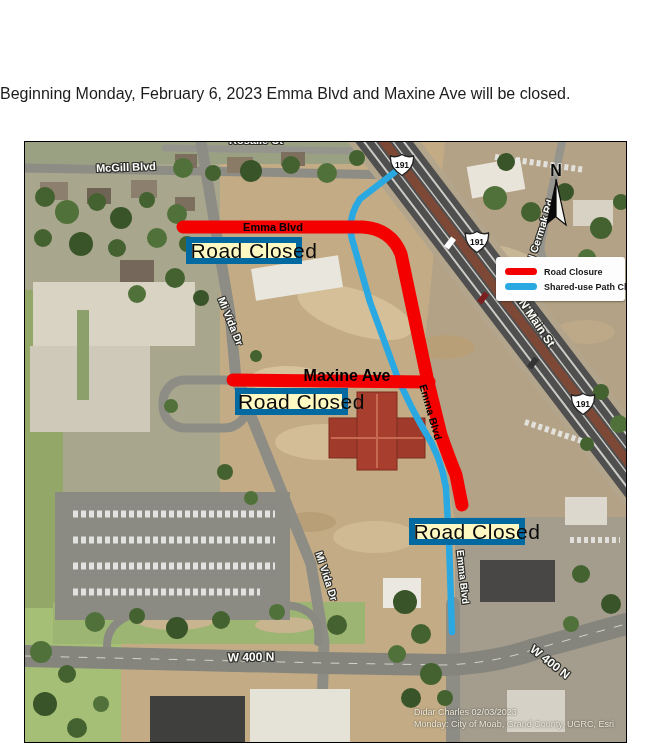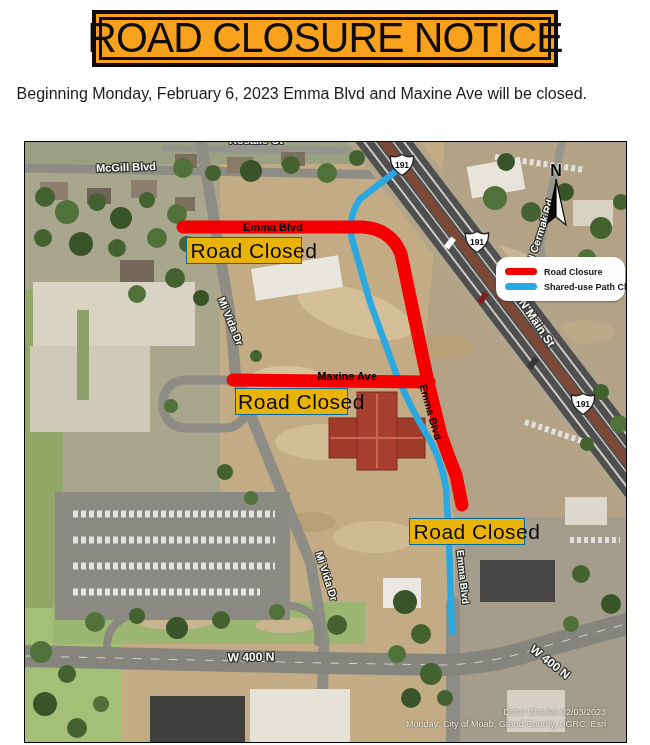--- a/index.html
+++ b/index.html
@@ -8,65 +8,62 @@
 
   
   .banner{position:absolute;left:92px;top:10px;width:466px;height:57px;
           background:#f7a11c;border:4px solid #0d0d0d;box-sizing:border-box;
           display:flex;align-items:center;justify-content:center;}
   .banner::before{content:"";position:absolute;inset:3px;border:3px solid #0d0d0d;pointer-events:none;}
   .banner-title{font-size:41px;letter-spacing:-1px;color:#0d0d0d;font-weight:400;
                 transform:scaleY(1.02);white-space:nowrap;}
 
   
-  .subtitle{position:absolute;left:0;top:84px;width:587px;text-align:right;
+  .subtitle{position:absolute;left:0;top:84px;width:587px;text-align:left;
             font-size:16px;color:#1c1c1c;line-height:20px;}
 
   
   .map{position:absolute;left:24px;top:141px;width:603px;height:602px;
        border:1px solid #000;box-sizing:border-box;overflow:hidden;background:#c3ac85;}
   .map svg.terrain{position:absolute;left:0;top:0;}
 
   
   .slabel{position:absolute;color:#fdfdfb;font-weight:bold;white-space:nowrap;
           text-shadow:-1px -1px 0 #30302c,1px -1px 0 #30302c,-1px 1px 0 #30302c,
                        1px 1px 0 #30302c,0 -1px 0 #30302c,0 1px 0 #30302c,
                       -1px 0 0 #30302c,1px 0 0 #30302c;}
   
   .clabel{position:absolute;color:#000;font-weight:600;white-space:nowrap;}
 
-  .road-closed{position:absolute;background:#eab308;border:1px solid #0369a1;box-sizing:border-box;
+  .road-closed{position:absolute;background:#fef9c3;border:6px solid #0369a1;box-sizing:border-box;
                color:#0a0a0a;font-size:21px;display:flex;align-items:center;justify-content:center;
                white-space:nowrap;letter-spacing:.5px;padding-left:20px;}
 
   .legend{position:absolute;left:471px;top:115px;width:129px;height:44px;background:#fdfdfd;
-          border-radius:12px;box-shadow:0 1px 2px rgba(0,0,0,.35);padding:7px 0 0 9px;box-sizing:border-box;}
+          border-radius:3px;box-shadow:0 1px 2px rgba(0,0,0,.35);padding:7px 0 0 9px;box-sizing:border-box;}
   .legend-row{display:flex;align-items:center;height:15px;}
   .legend-swatch{width:32px;height:7px;border-radius:4px;margin-right:7px;flex:0 0 auto;}
   .legend-label{font-size:9px;font-weight:bold;color:#161616;white-space:nowrap;}
 
   .shield{position:absolute;width:26px;height:24px;}
   .shield text{font-size:8.5px;font-weight:bold;fill:#111;}
 
   .north-n{position:absolute;left:518px;top:20px;width:26px;text-align:center;
            font-size:16px;font-weight:bold;color:#0a0a0a;
            text-shadow:0 0 2px rgba(255,255,255,.8);}
   .north-arrow{position:absolute;left:519px;top:37px;}
 
-  .credits{position:absolute;right:20px;bottom:12px;text-align:right;font-size:9px;
+  .credits{position:absolute;right:12px;bottom:12px;text-align:left;font-size:9px;
            line-height:12px;color:#efeadf;text-shadow:0 0 2px rgba(40,40,30,.9);}
 </style>
 </head>
 <body>
 
 <div id="page">
 
-  <div class="banner">
-    <div class="banner-title">ROAD CLOSURE NOTICE</div>
-  </div>
 
   <div class="subtitle">
     <div>Beginning Monday, February 6, 2023 Emma Blvd and Maxine Ave will be closed.</div>
   </div>
 
   <div class="map">
 
     <svg class="terrain" width="601" height="600" viewBox="0 0 601 600">
 
       <g>
@@ -229,21 +226,21 @@
     <div class="slabel" style="left:231px;top:-2px;font-size:11px;transform:translate(-50%,-50%);">Rosalie Ct</div>
     <div class="slabel" style="left:206px;top:179px;font-size:10.5px;transform:translate(-50%,-50%) rotate(68deg);">Mi Vida Dr</div>
     <div class="slabel" style="left:302px;top:434px;font-size:10.5px;transform:translate(-50%,-50%) rotate(72deg);">Mi Vida Dr</div>
     <div class="slabel" style="left:515px;top:89px;font-size:10.5px;transform:translate(-50%,-50%) rotate(-72deg);">N Cermak Rd</div>
     <div class="slabel" style="left:512px;top:181px;font-size:12px;transform:translate(-50%,-50%) rotate(56deg);">N Main St</div>
     <div class="slabel" style="left:438px;top:435px;font-size:10px;transform:translate(-50%,-50%) rotate(84deg);">Emma Blvd</div>
     <div class="slabel" style="left:226px;top:515px;font-size:12px;transform:translate(-50%,-50%) rotate(-1deg);">W 400 N</div>
     <div class="slabel" style="left:525px;top:520px;font-size:12px;transform:translate(-50%,-50%) rotate(38deg);">W 400 N</div>
 
     <div class="clabel" style="left:248px;top:85px;font-size:11px;transform:translate(-50%,-50%);">Emma Blvd</div>
-    <div class="clabel" style="left:322px;top:234px;font-size:11px;transform:translate(-50%,-50%);">Maxine Ave</div>
+    <div class="clabel" style="left:322px;top:234px;font-size:16px;transform:translate(-50%,-50%);">Maxine Ave</div>
     <div class="clabel" style="left:406px;top:270px;font-size:10.5px;transform:translate(-50%,-50%) rotate(74deg);">Emma Blvd</div>
 
     <div class="road-closed" style="left:161px;top:95px;width:116px;height:27px;">Road Closed</div>
     <div class="road-closed" style="left:210px;top:246px;width:113px;height:27px;">Road Closed</div>
     <div class="road-closed" style="left:384px;top:376px;width:116px;height:27px;">Road Closed</div>
 
     <svg class="shield" style="left:364px;top:11px;" viewBox="0 0 26 24">
       <path d="M13,1.5 C9.5,3.8 4.5,4 1.5,3 C0.8,10 3.5,17 13,22.5 C22.5,17 25.2,10 24.5,3 C21.5,4 16.5,3.8 13,1.5 Z" fill="#fff" stroke="#222" stroke-width="1.4"></path>
       <text x="13" y="14.5" text-anchor="middle">191</text>
     </svg>

